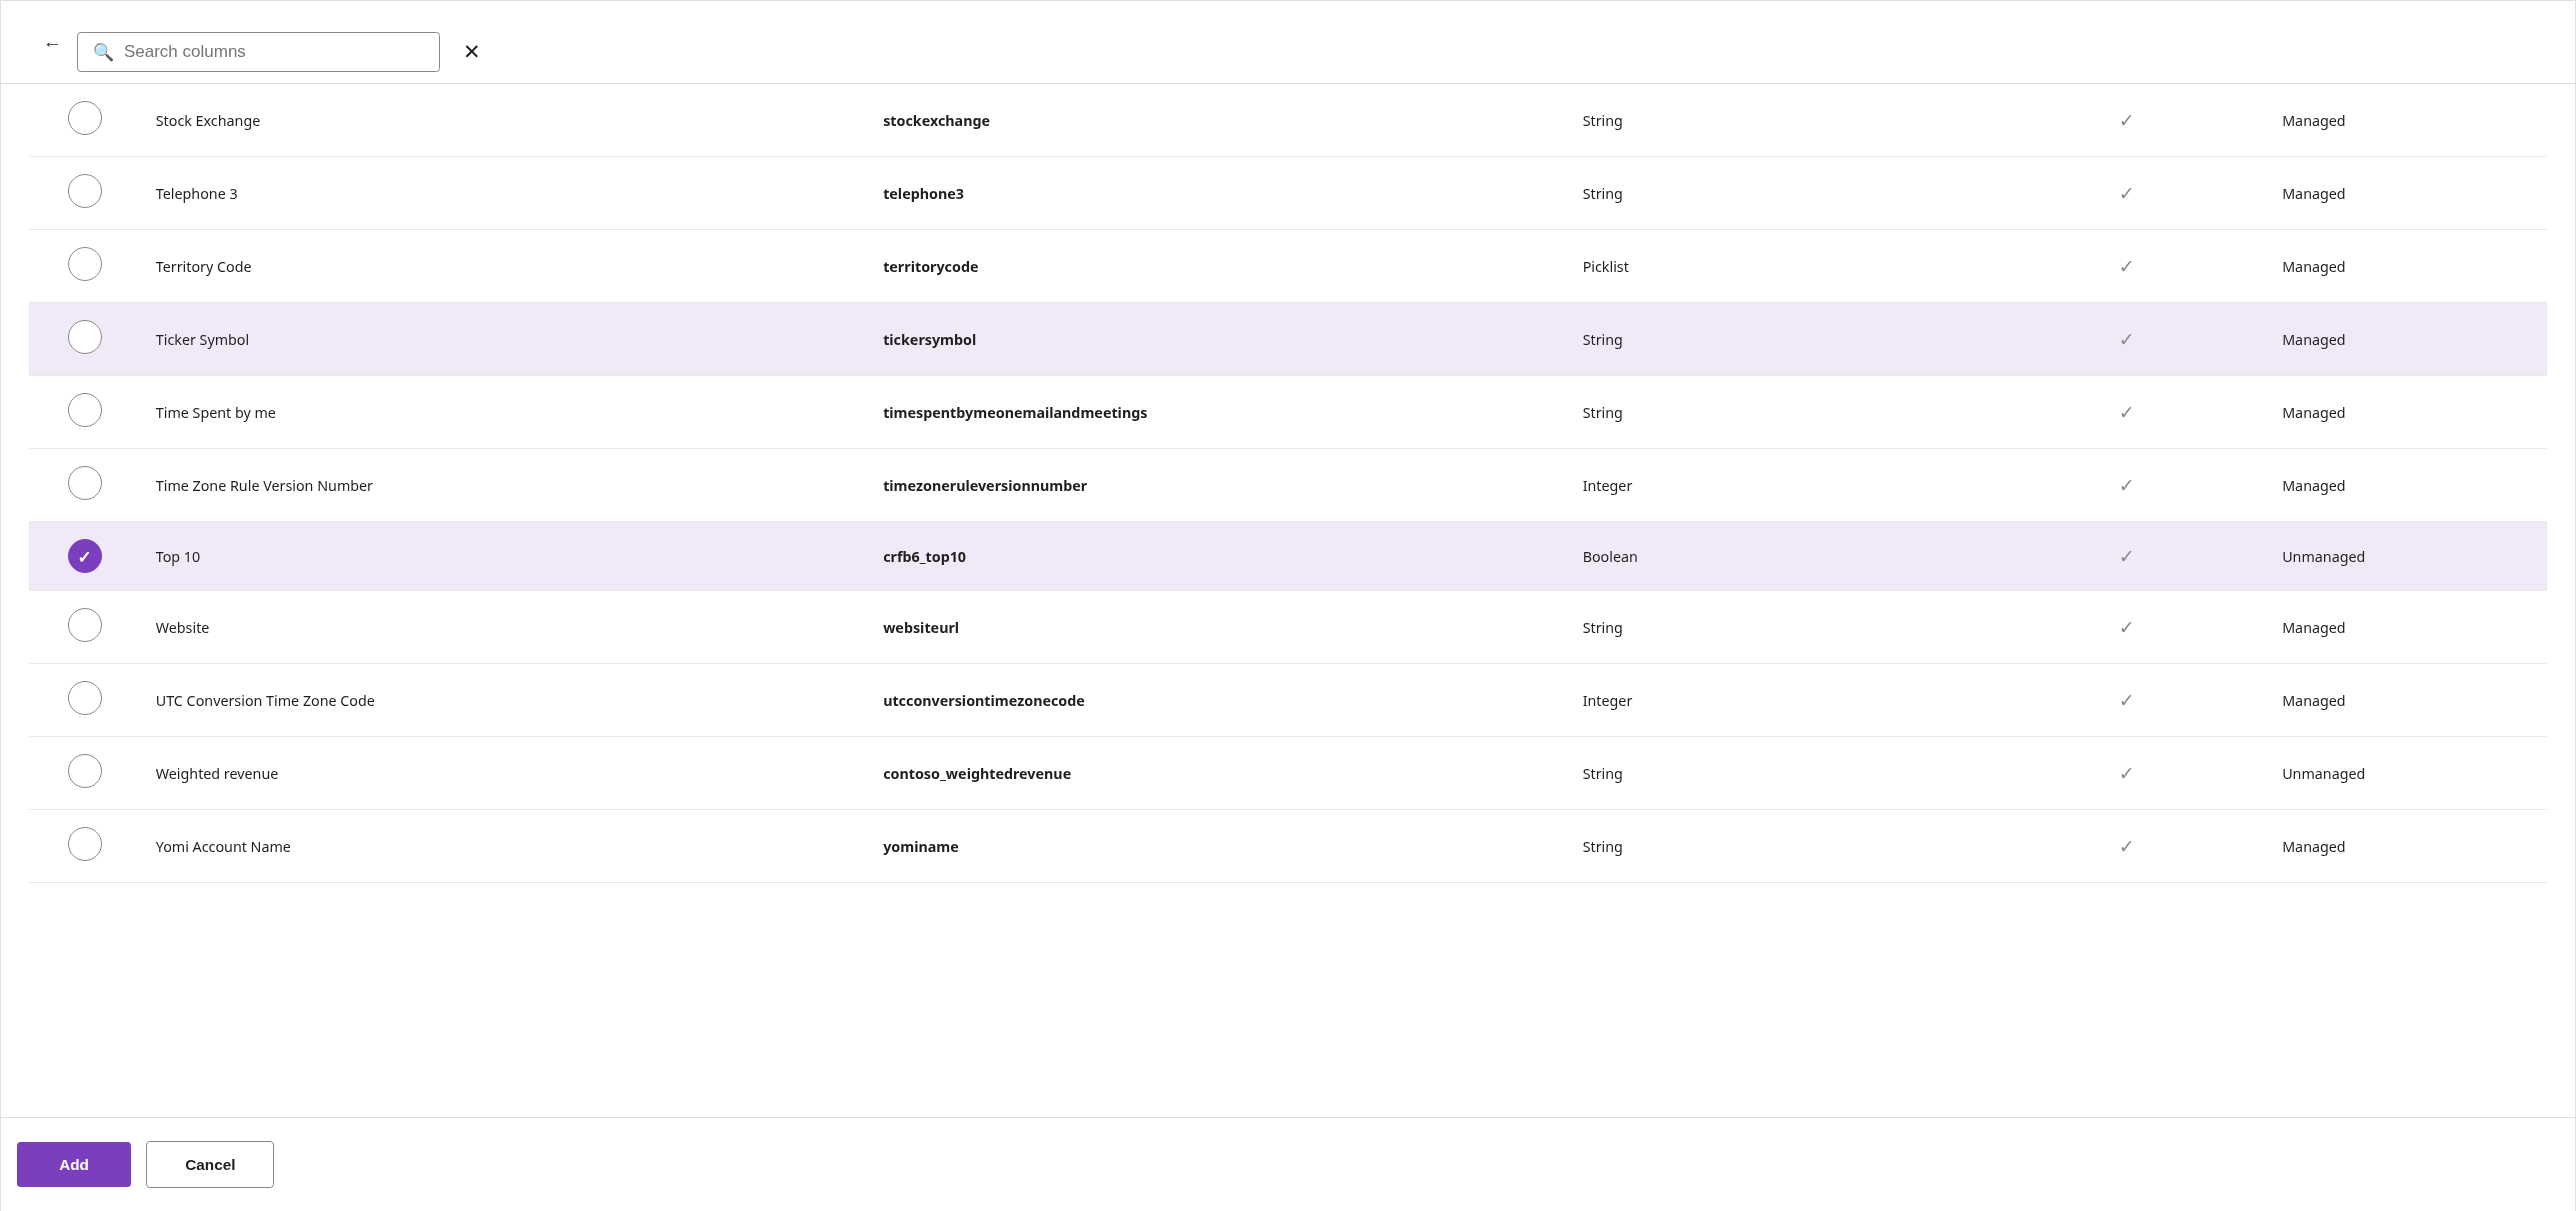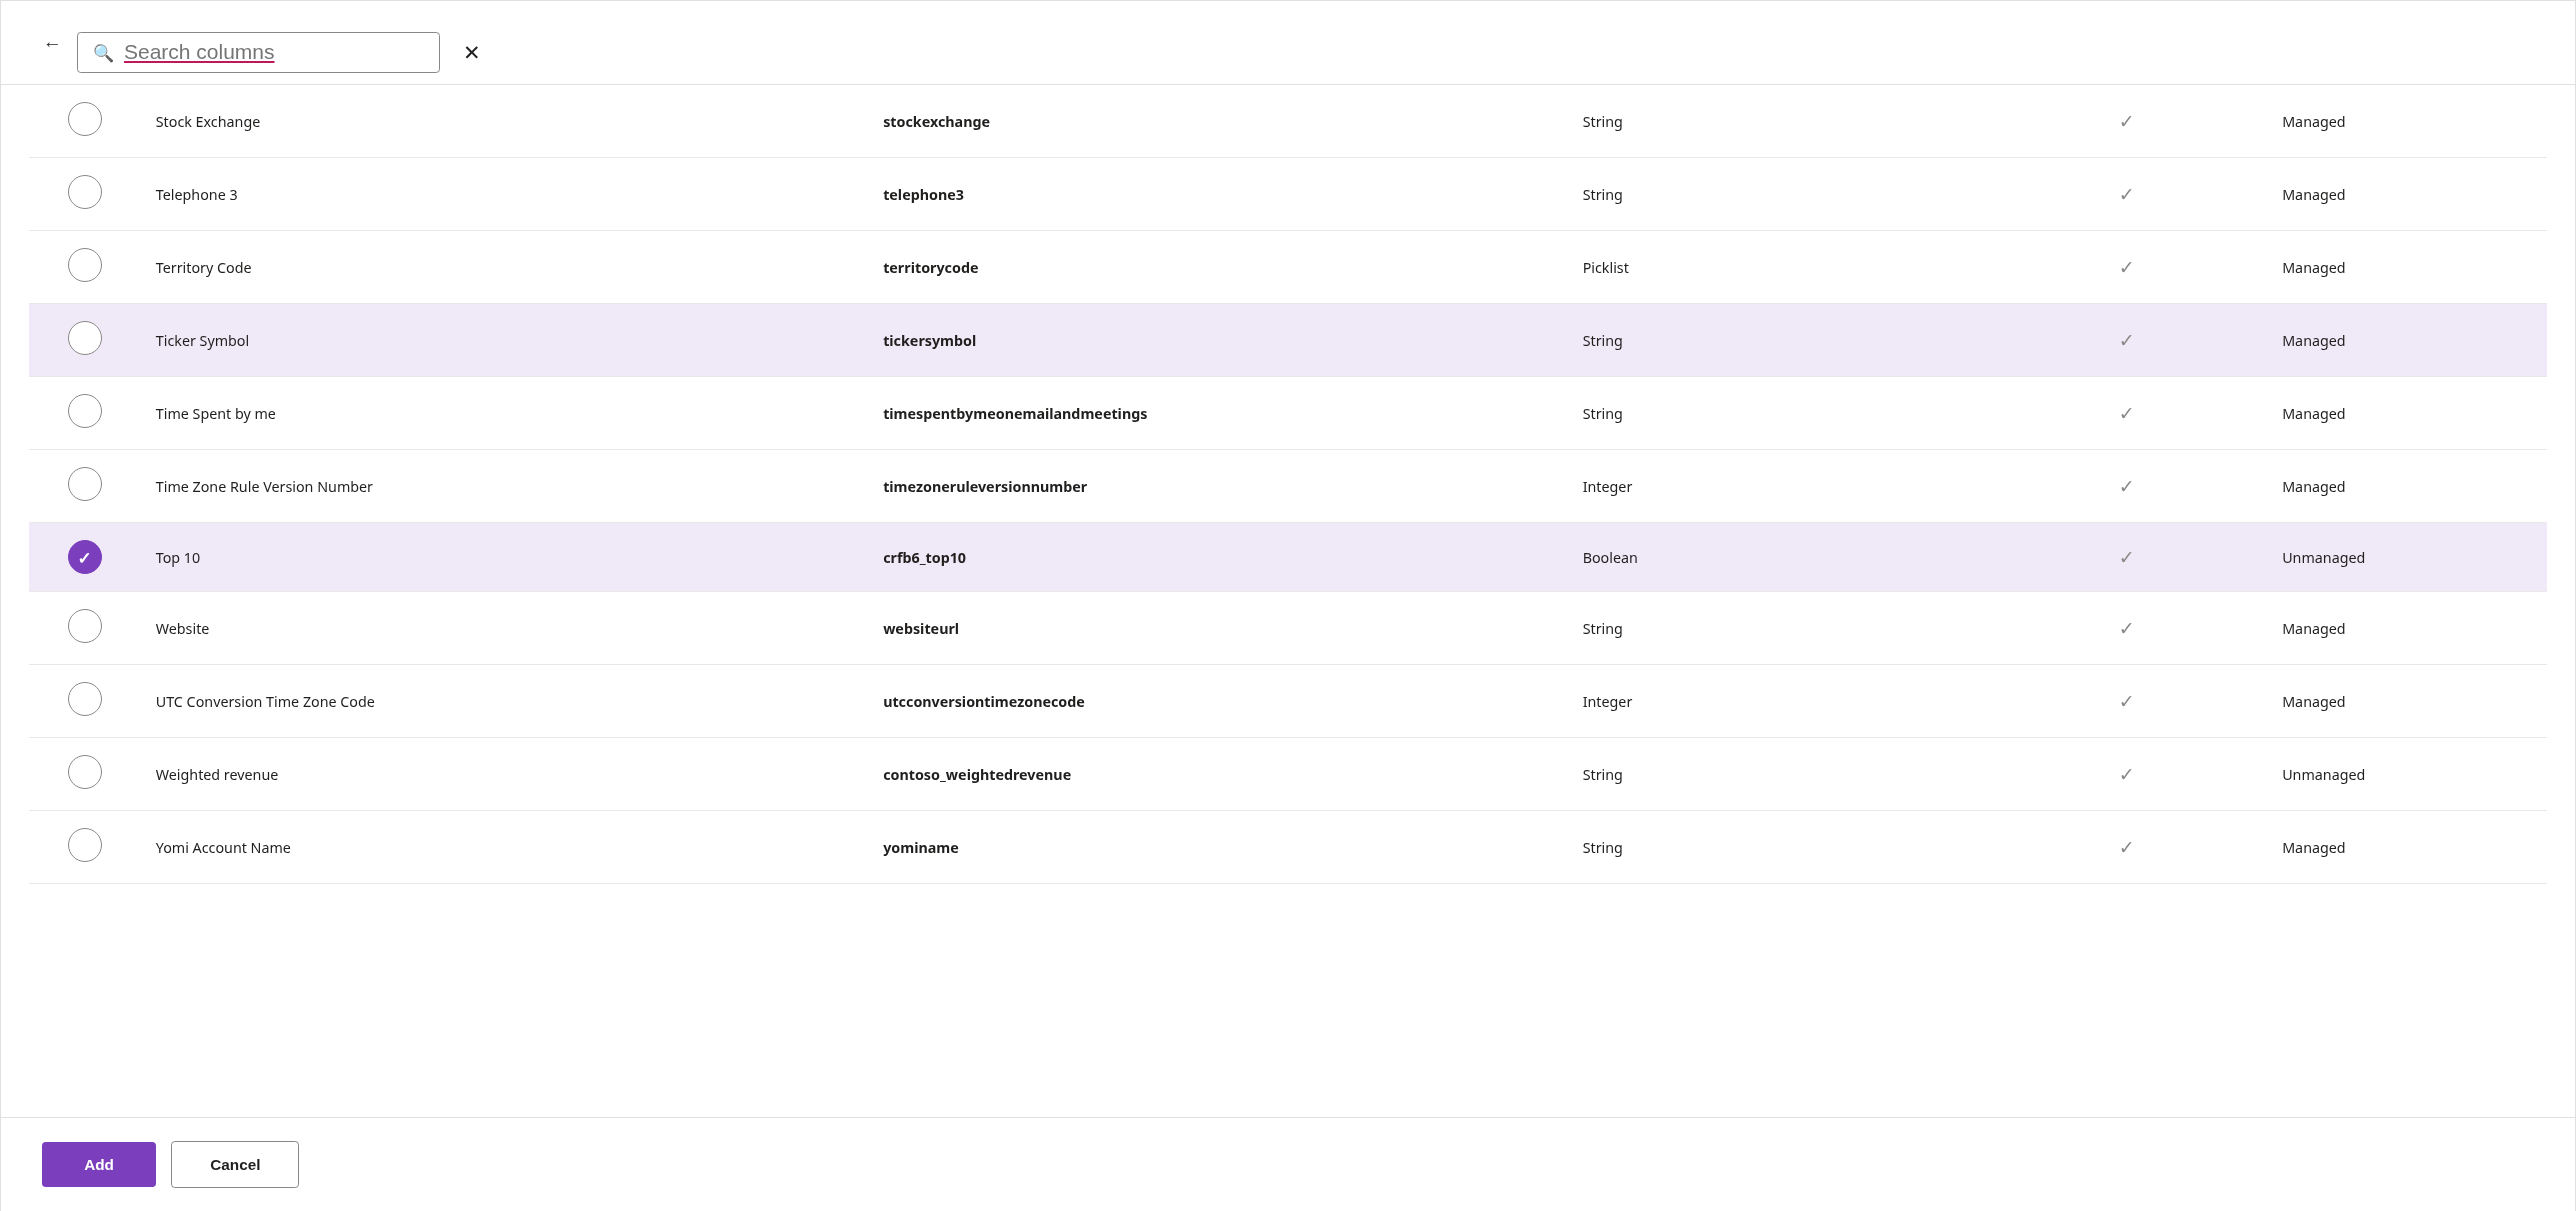--- a/index.html
+++ b/index.html
@@ -78,25 +78,24 @@
       border-radius: 3.8px;
       padding: 7.6px 15.3px;
       width: 363px;
       gap: 9.5px;
       background: #fff;
     }
 
     .search-box input {
       border: none;
       outline: none;
-      font-size: 21px;
-      color: #be185d;
+      font-size: 17px;
+      color: #4c1d95;
       flex: 1;
       background: transparent;
-      text-decoration: underline;
     }
 
     .search-icon {
       color: #8a8886;
       font-size: 17px;
     }
 
     .close-btn {
       background: none;
       border: none;
@@ -185,21 +184,21 @@
 
     .checkbox-circle.checked::after {
       content: '✓';
       color: #fff;
       font-size: 17px;
       font-weight: 700;
     }
 
     
     .dialog-footer {
-      padding: 23px 41px;
+      padding: 23px 16px;
       border-top: 1px solid #e0e0e0;
       display: flex;
       gap: 15.3px;
       align-items: center;
     }
 
     .btn-add {
       background: #7B3FBE;
       color: #fff;
       border: none;

